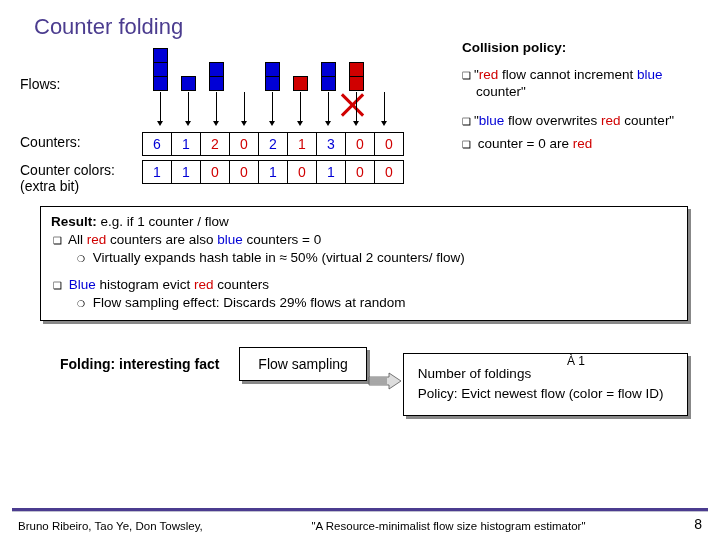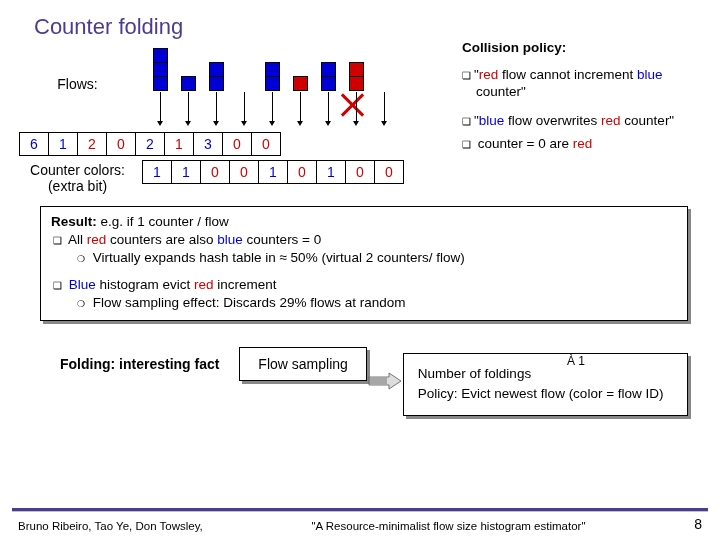--- a/index.html
+++ b/index.html
@@ -22,21 +22,21 @@
     position: relative;
     padding: 8px 20px 0 20px;
   }
   .row {
     display: flex;
     align-items: flex-start;
     margin-bottom: 4px;
   }
   .row-label {
     width: 115px;
-    text-align: center;
+    text-align: left;
     padding-right: 8px;
     font-size: 14px;
     padding-top: 6px;
   }
   .flow-area {
     position: relative;
     width: 300px;
     height: 56px;
   }
   .flow-sq {
@@ -224,20 +224,21 @@
         <div class="arrow" style="left: 101px; top: 44px; height: 30px;"></div>
         <div class="arrow" style="left: 129px; top: 44px; height: 30px;"></div>
         <div class="arrow" style="left: 157px; top: 44px; height: 30px;"></div>
         <div class="arrow" style="left: 185px; top: 44px; height: 30px;"></div>
         <div class="arrow" style="left: 213px; top: 44px; height: 30px;"></div>
         <div class="arrow" style="left: 241px; top: 44px; height: 30px;"></div>
       </div>
   </div>
 
   <div class="row">
+    <div class="row-label" style="padding-top:2px">Counters:</div>
     <div class="counter-grid" id="counters-grid">
         <div class="cell" style="color: rgb(0, 0, 214);">6</div>
         <div class="cell" style="color: rgb(0, 0, 214);">1</div>
         <div class="cell" style="color: rgb(208, 0, 0);">2</div>
         <div class="cell" style="color: rgb(208, 0, 0);">0</div>
         <div class="cell" style="color: rgb(0, 0, 214);">2</div>
         <div class="cell" style="color: rgb(208, 0, 0);">1</div>
         <div class="cell" style="color: rgb(0, 0, 214);">3</div>
         <div class="cell" style="color: rgb(208, 0, 0);">0</div>
         <div class="cell" style="color: rgb(208, 0, 0);">0</div>
@@ -259,21 +260,21 @@
         <div class="cell" style="color: rgb(0, 0, 214);">1</div>
         <div class="cell" style="color: rgb(208, 0, 0);">0</div>
         <div class="cell" style="color: rgb(208, 0, 0);">0</div>
       </div>
   </div>
 
   <div class="result-box">
     <div><b>Result:</b><span> e.g. if 1 counter / flow</span></div>
     <div class="sub1"><span class="q-mark"></span><span> All </span><span class="tred">red</span><span> counters are also </span><span class="tblue">blue</span><span> counters = 0</span></div>
     <div class="sub2"><span class="o-mark"></span><span> Virtually expands hash table in ≈ 50% (virtual 2 counters/ flow)</span></div>
-    <div class="sub1" style="margin-top:8px"><span class="q-mark"></span> <span class="tblue">Blue</span><span> histogram evict </span><span class="tred">red</span><span> increment</span></div>
+    <div class="sub1" style="margin-top:8px"><span class="q-mark"></span> <span class="tblue">Blue</span><span> histogram evict </span><span class="tred">red</span><span> counters</span></div>
     <div class="sub2"><span class="o-mark"></span><span> Flow sampling effect: Discards 29% flows at random</span></div>
   </div>
 
   <div class="fact-section">
     <div class="fact-left">
       <b>Folding: interesting fact</b>
       <div class="sampling-box">Flow sampling</div>
     </div>
     <div class="big-arrow">
       <svg viewBox="0 0 36 20">

